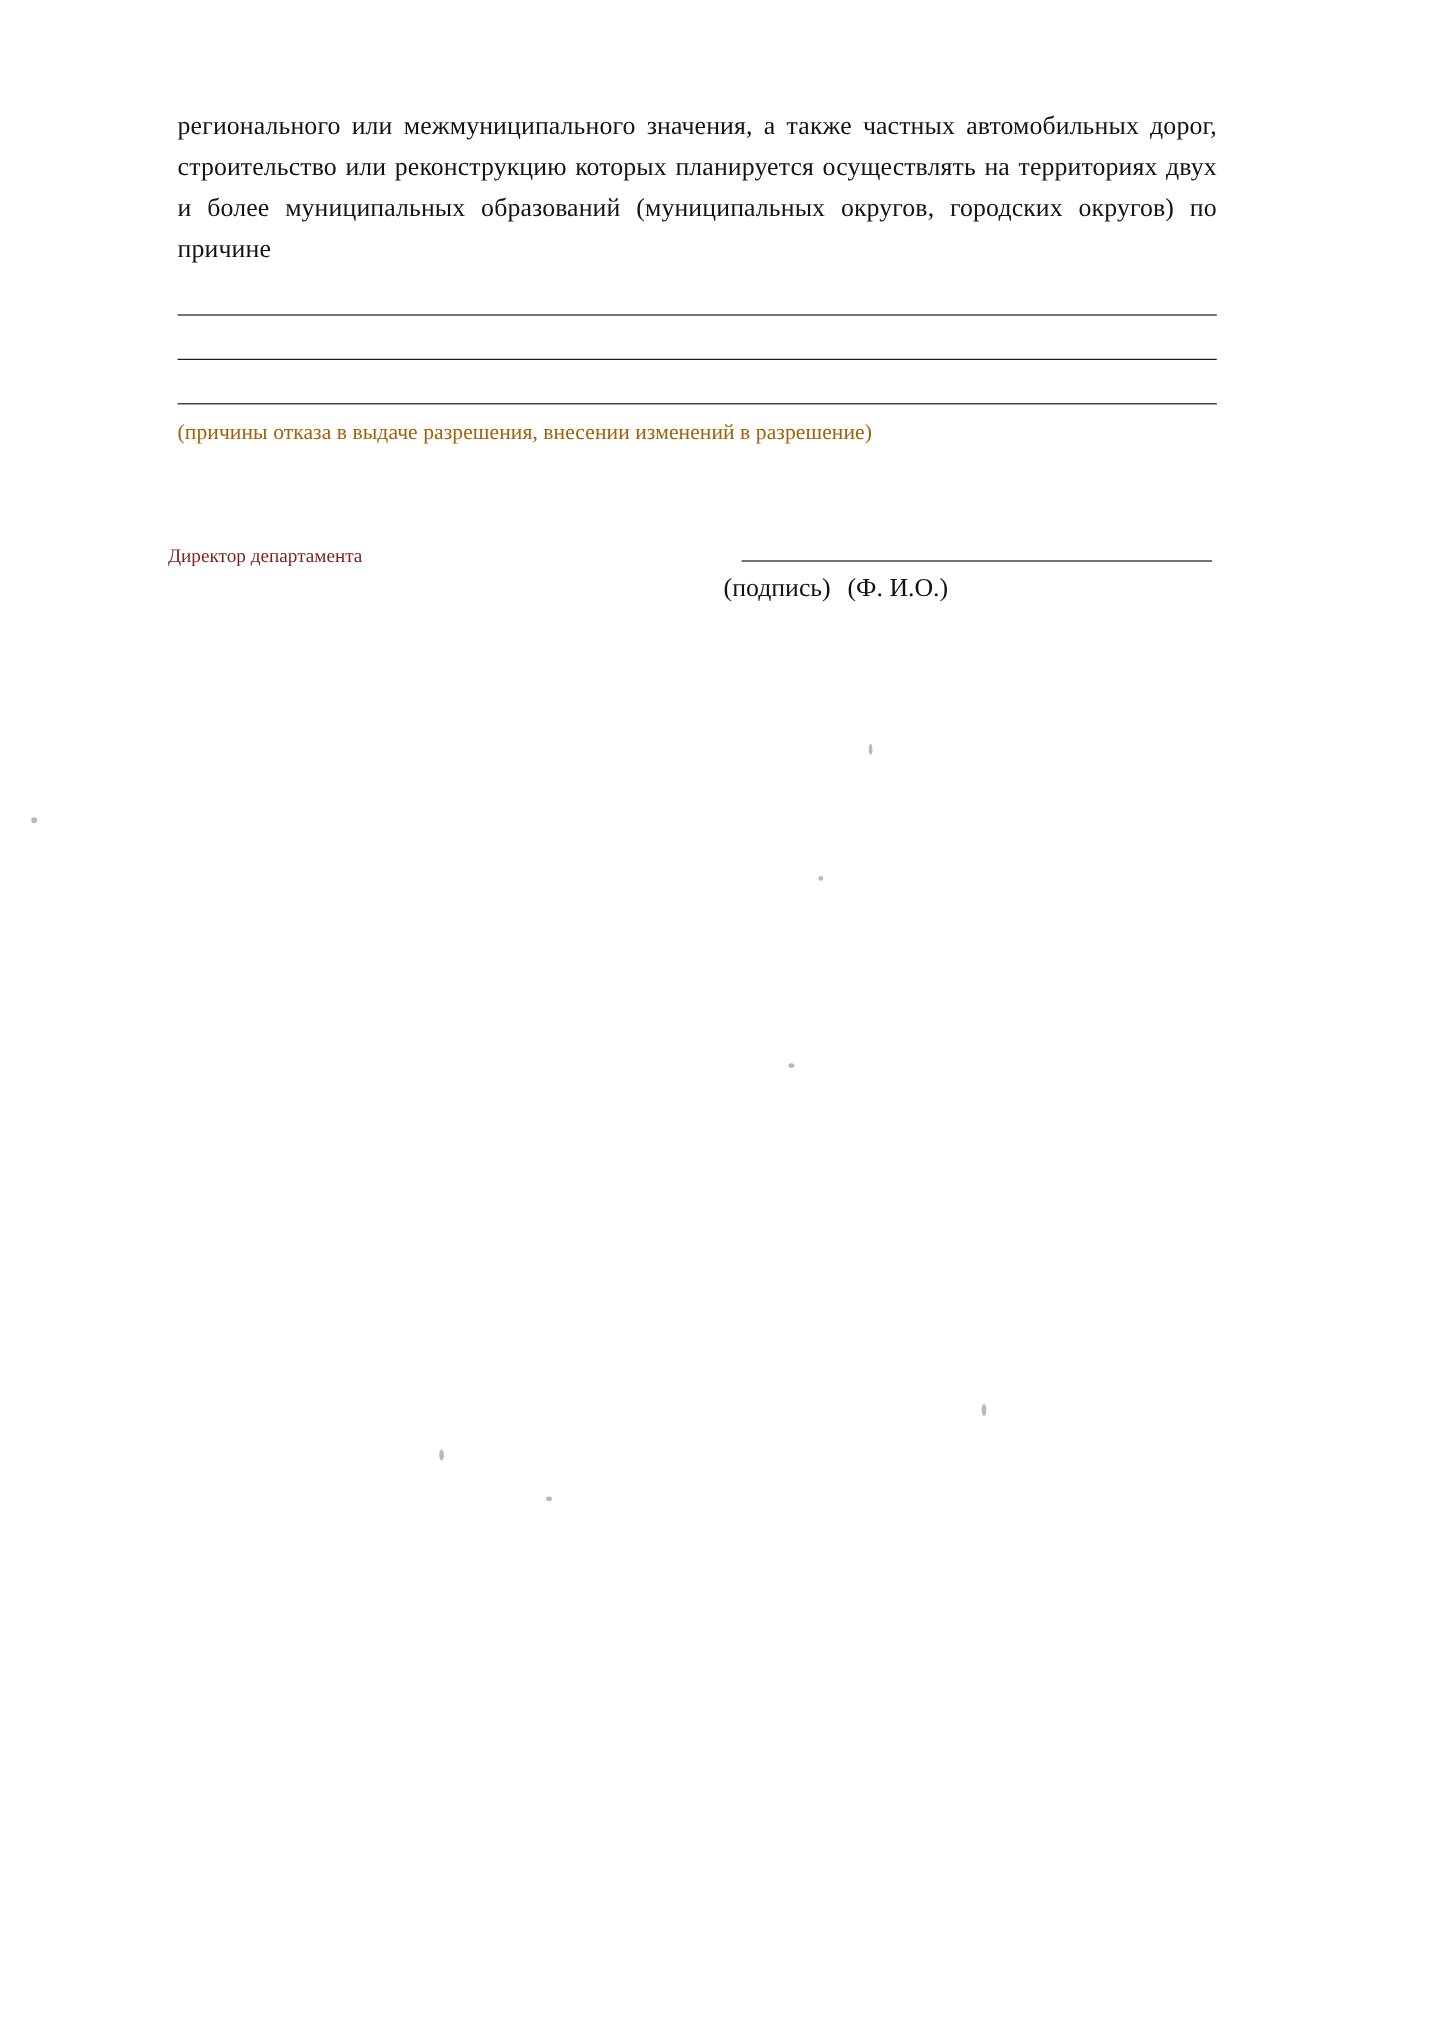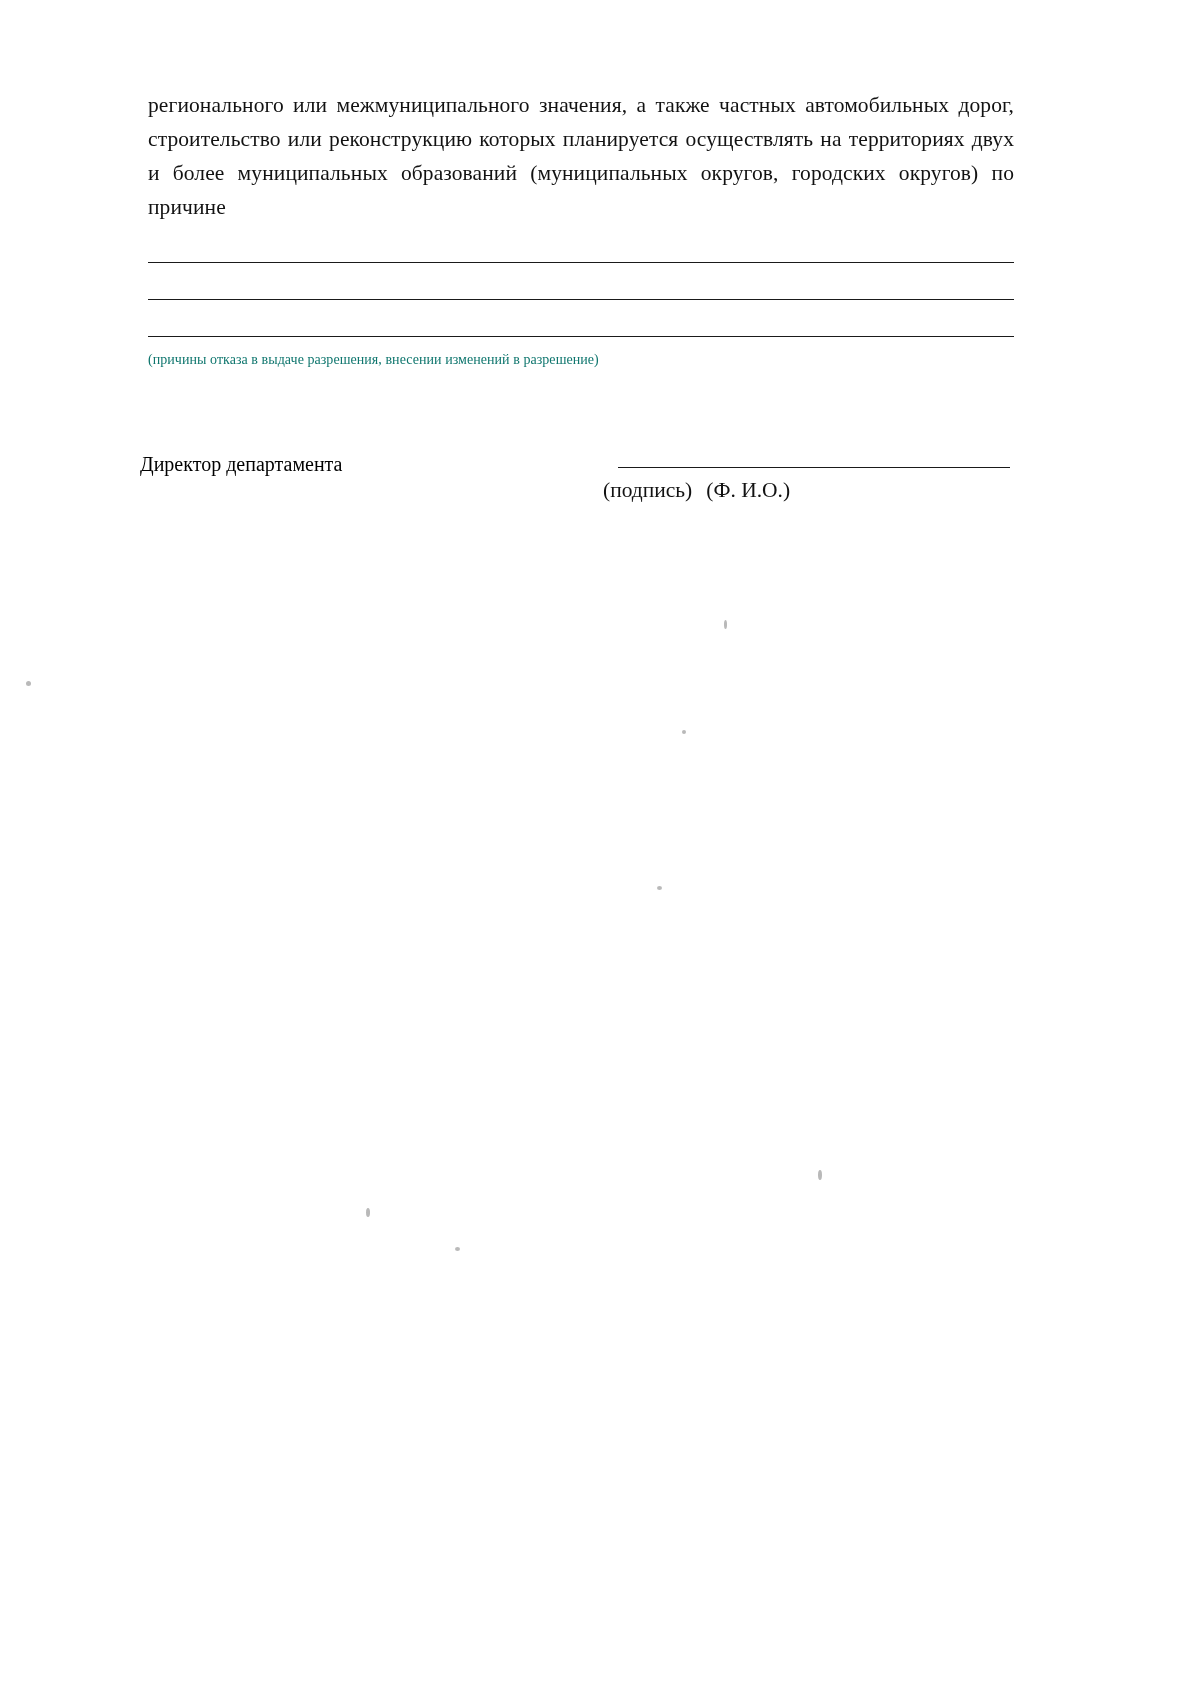--- a/index.html
+++ b/index.html
@@ -36,38 +36,38 @@
     height: 0;
     border-bottom: 1.6px solid #1a1a1a;
     width: 866px;
   }
   .rule-1 { margin-top: 38px; }
   .rule-2 { margin-top: 36px; }
   .rule-3 { margin-top: 36px; }
 
   .caption {
     margin-top: 10px;
-    font-size: 14px;
+    font-size: 18px;
     line-height: 26px;
-    color: #0f766e;
+    color: #a16207;
     letter-spacing: 0.05px;
   }
 
   .signature-block {
     margin-top: 64px;
     position: relative;
     height: 90px;
   }
   .sign-title {
     position: absolute;
     left: -8px;
     top: 12px;
-    font-size: 20px;
+    font-size: 16px;
     line-height: 30px;
-    color: #000000;
+    color: #7f1d1d;
   }
   .sign-line {
     position: absolute;
     left: 470px;
     top: 30px;
     width: 392px;
     height: 0;
     border-bottom: 1.8px solid #1a1a1a;
   }
   .sign-caption {

